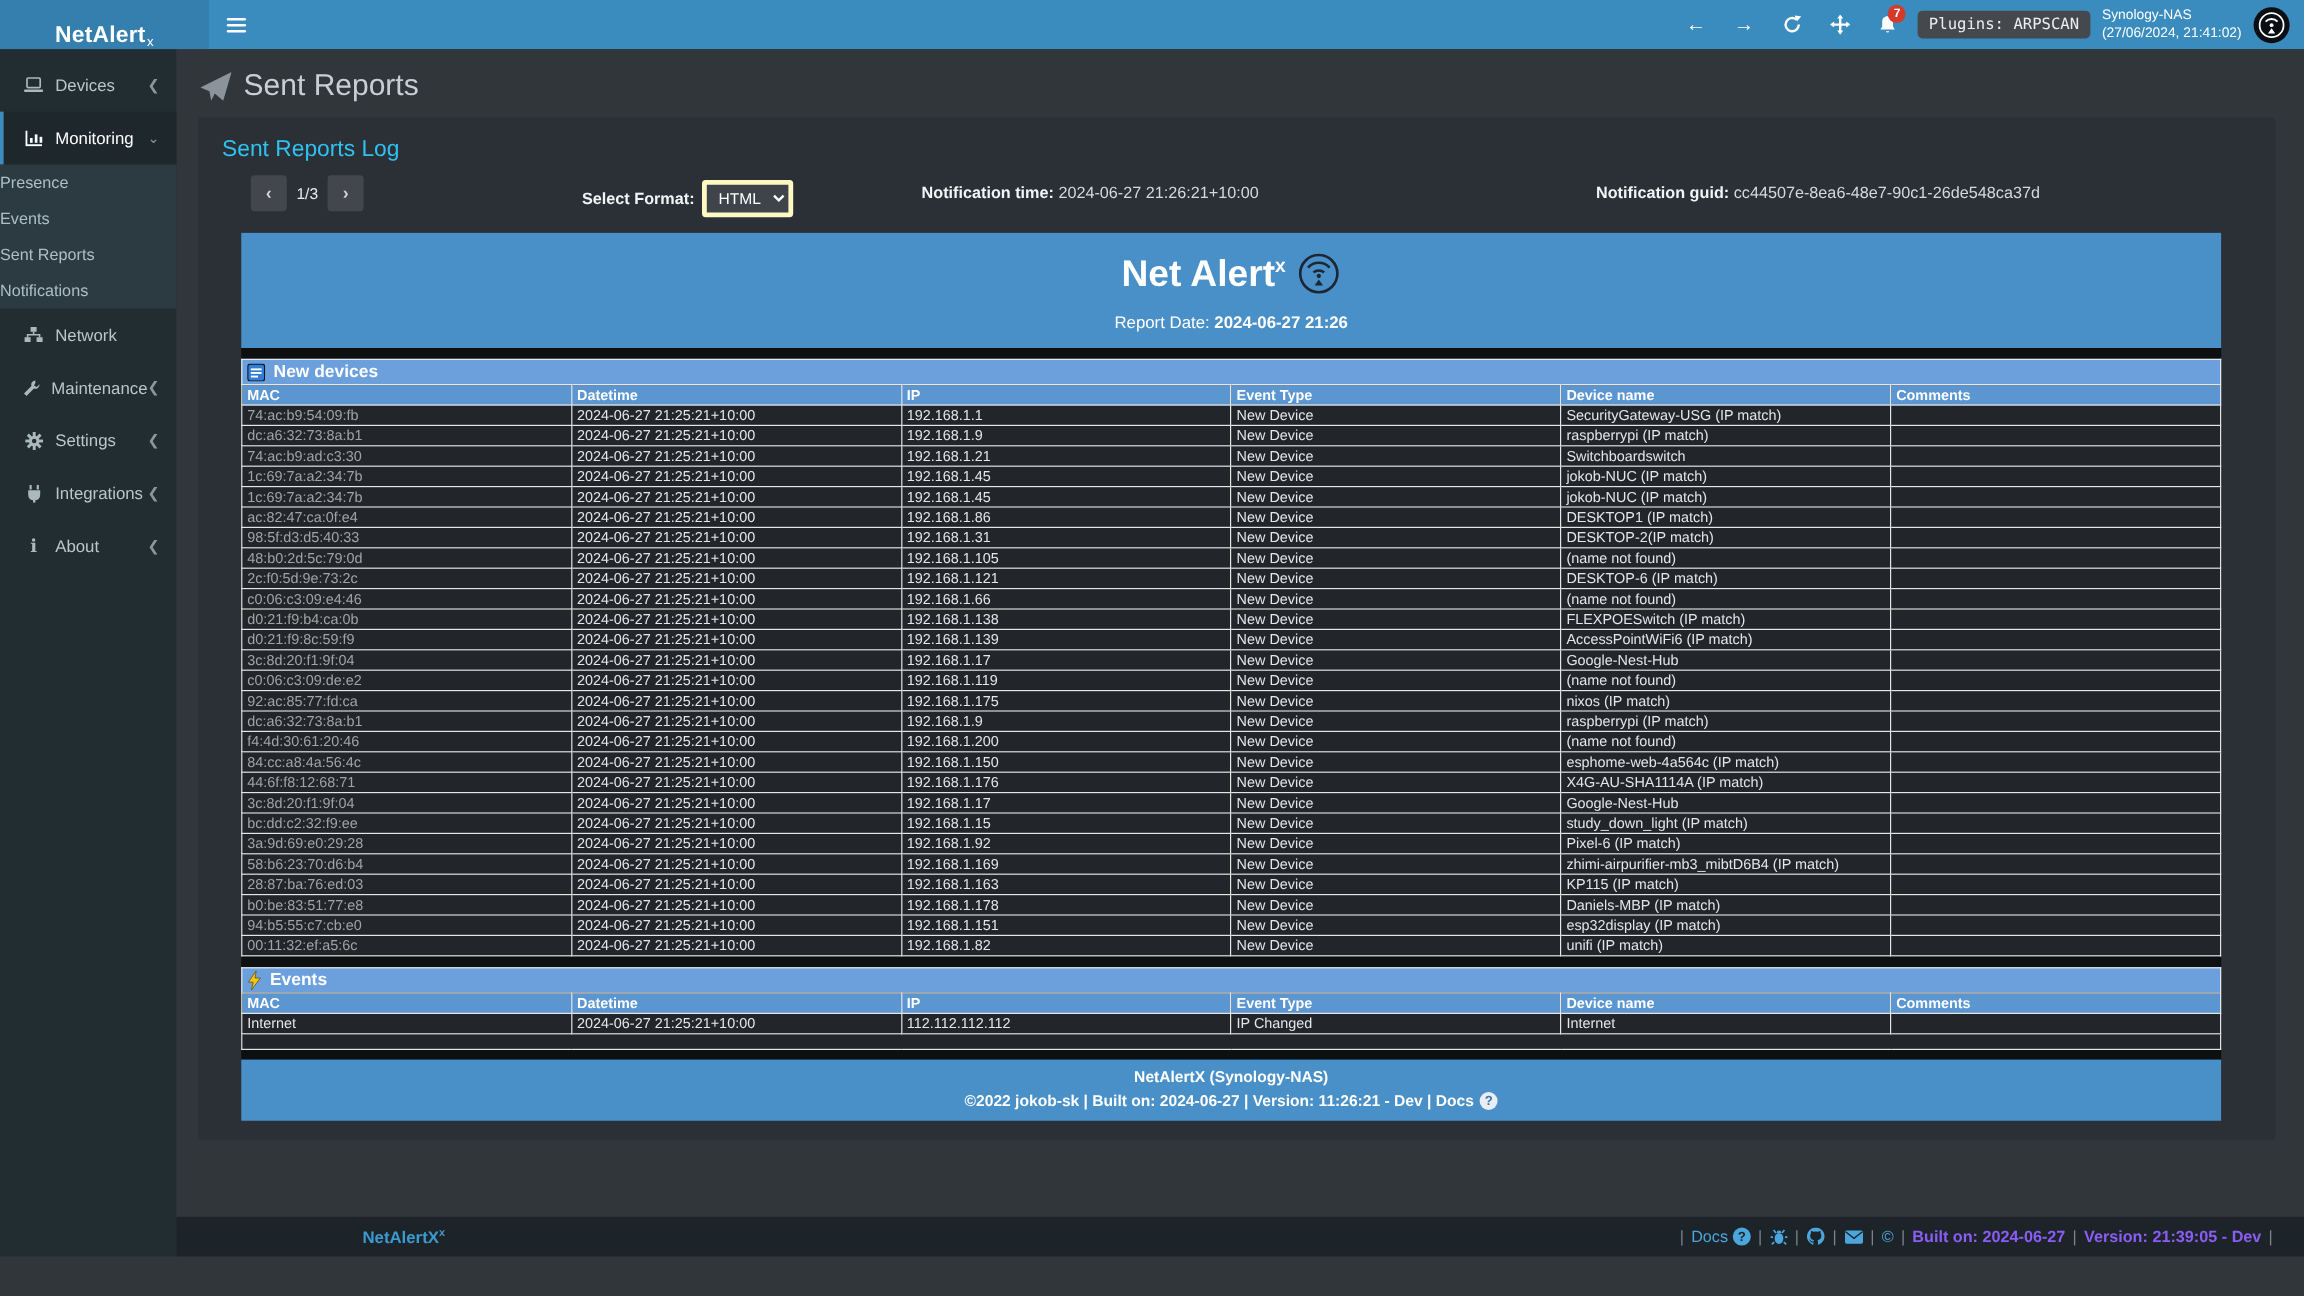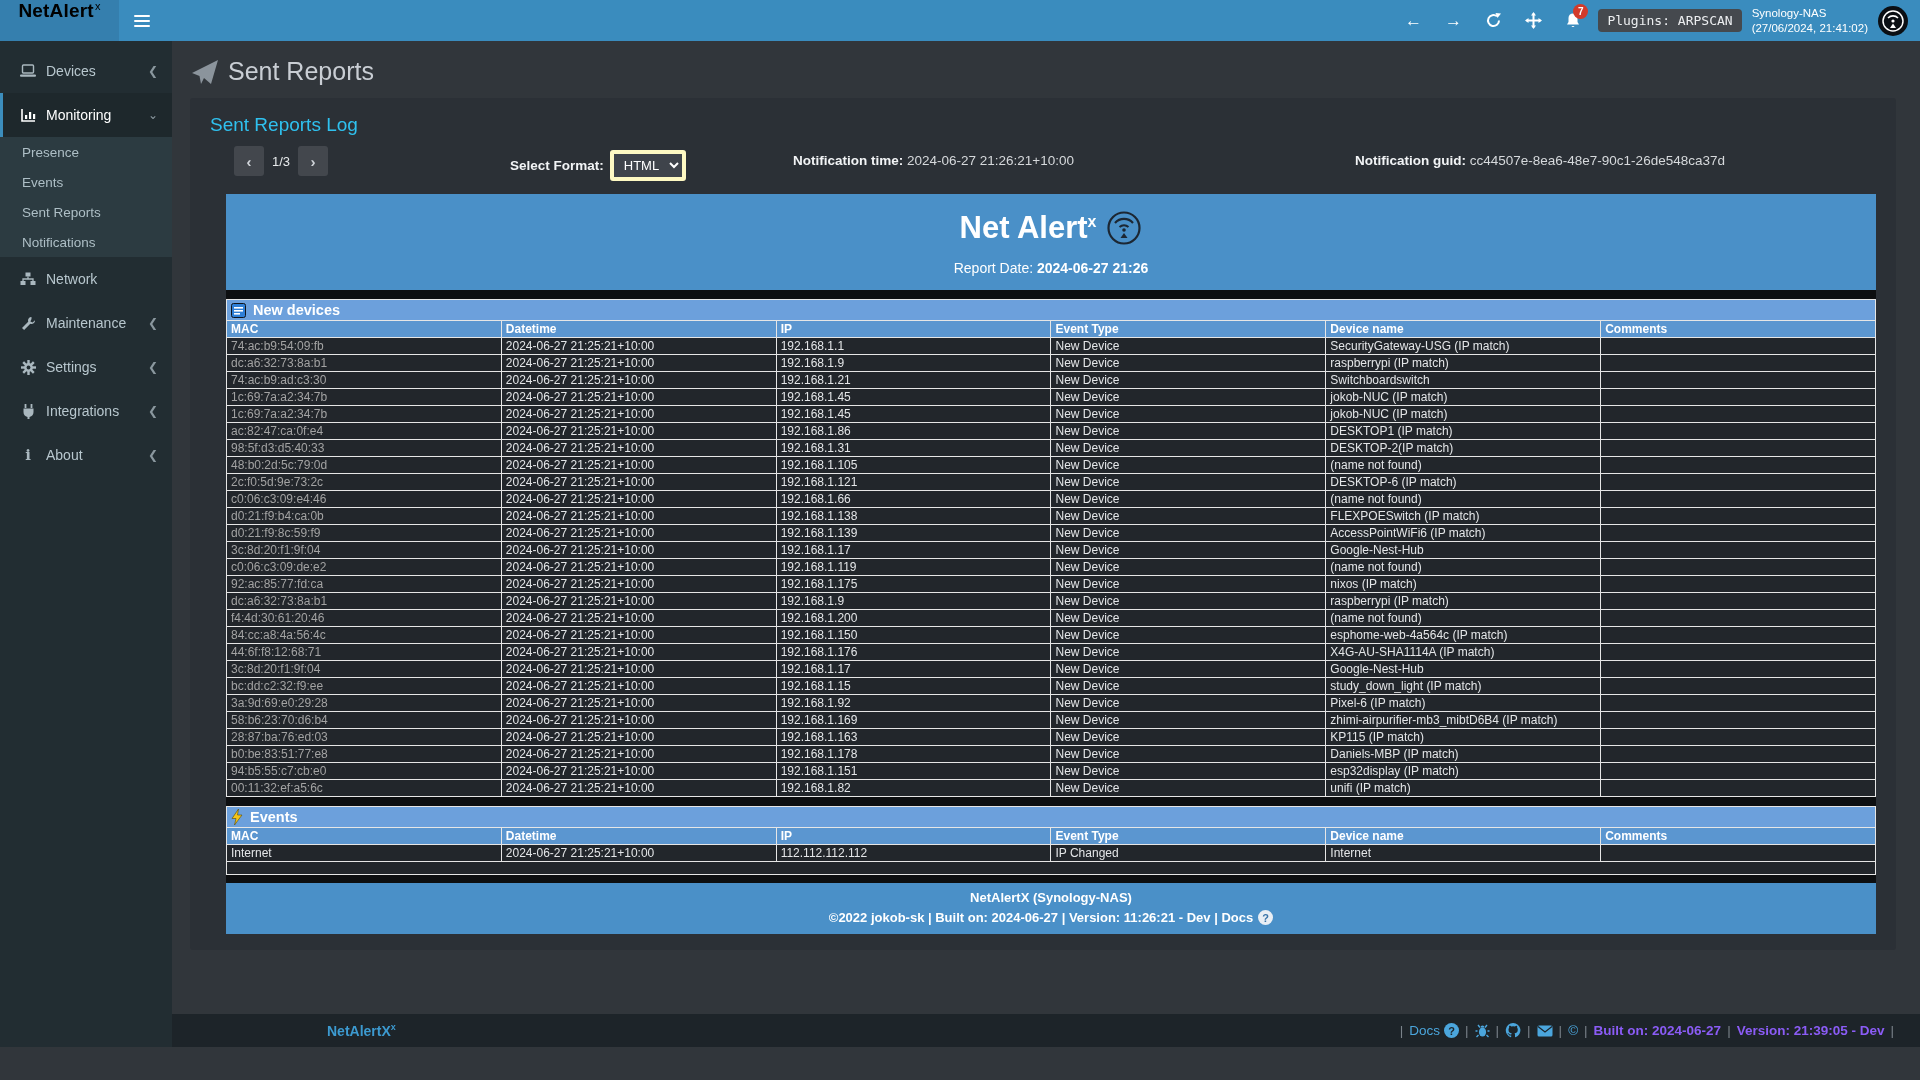--- a/index.html
+++ b/index.html
@@ -1,21 +1,21 @@
 <!DOCTYPE html>
 <html><head>
 <meta charset="utf-8">
 <style>
   * { margin:0; padding:0; box-sizing:border-box; }
   html,body { width:1920px; height:1080px; overflow:hidden; }
   body { font-family:"Liberation Sans","DejaVu Sans",sans-serif; background:#31363b; color:#d4d8dc; }
 
   
   .navbar { display:flex; height:41px; background:#3a8cbe; align-items:stretch; }
-  .logo { width:119px; background:#357fae; color:#000000; display:flex; align-items:flex-start; justify-content:center;
+  .logo { width:174px; background:#357fae; color:#ffffff; display:flex; align-items:flex-end; justify-content:center;
           font-size:19px; letter-spacing:.2px; }
   .logo b { font-weight:bold; }
   .logo sup { font-size:11px; margin-left:1px; }
   .hamburger { width:46px; display:flex; align-items:center; justify-content:center; cursor:pointer; }
   .hamburger .bars { width:16px; }
   .hamburger .bars div { height:2px; background:#fff; margin:3px 0; border-radius:1px; }
   .nav-spacer { flex:1; }
   .nav-right { display:flex; align-items:center; gap:10px; padding-right:12px; }
   .nav-icon { width:30px; height:30px; display:flex; align-items:center; justify-content:center;
               color:#fff; font-size:17px; cursor:pointer; position:relative; }
@@ -24,30 +24,30 @@
                  background:#d33a2a; color:#fff; font-size:10px; font-weight:bold;
                  display:flex; align-items:center; justify-content:center; padding:0 3px; }
   .plugins-badge { background:#45494e; color:#eceef0; font-family:"DejaVu Sans Mono","Liberation Mono",monospace;
                    font-size:13px; padding:4px 9px; border-radius:4px; white-space:nowrap; cursor:pointer; }
   .host-info { color:#fff; font-size:11.5px; line-height:1.25; text-align:left; white-space:nowrap; }
   .avatar { width:30px; height:30px; border-radius:50%; background:#0b0f14; display:flex; align-items:center;
             justify-content:center; cursor:pointer; overflow:hidden; }
 
   
   .layout { display:flex; height:1006px; }
-  .sidebar { width:172px; background:#222d32; padding-top:8px; flex-shrink:0; }
+  .sidebar { width:147px; background:#222d32; padding-top:8px; flex-shrink:0; }
   .side-item { height:44px; display:flex; align-items:center; padding:0 14px 0 18px; color:#b8c7ce;
                font-size:14px; cursor:pointer; position:relative; }
   .side-item .ic { width:20px; margin-right:8px; display:flex; justify-content:center; color:#aab8bf; }
   .side-item .lbl { flex:1; }
   .side-item .chev { color:#8a979e; font-size:12px; }
   .side-item.active { background:#1e282c; color:#fff; border-left:3px solid #3c8dbc; padding-left:15px; }
   .side-item.active .ic { color:#fff; }
   .submenu { background:#2c3b41; }
-  .submenu .sub-item { height:30px; display:flex; align-items:center; padding-left:22px; color:#aebfc6;
+  .submenu .sub-item { height:30px; display:flex; align-items:center; color:#aebfc6;
                        font-size:13.5px; cursor:pointer; }
 
   
   .content { flex:1; display:flex; flex-direction:column; background:#31363b; }
   .content-header { display:flex; align-items:center; gap:10px; padding:16px 0 12px 20px; }
   .content-header .title { font-size:25px; color:#c9ced4; font-weight:500; }
   .content-header .plane { color:#8b949c; }
 
   .box { margin:0 24px 0 18px; background:#2b3036; border-radius:3px; padding:12px 20px 16px 20px; flex:0 0 auto; }
   .box-title { color:#2fc1ef; font-size:19px; margin:4px 0 2px 0; font-weight:500; }

